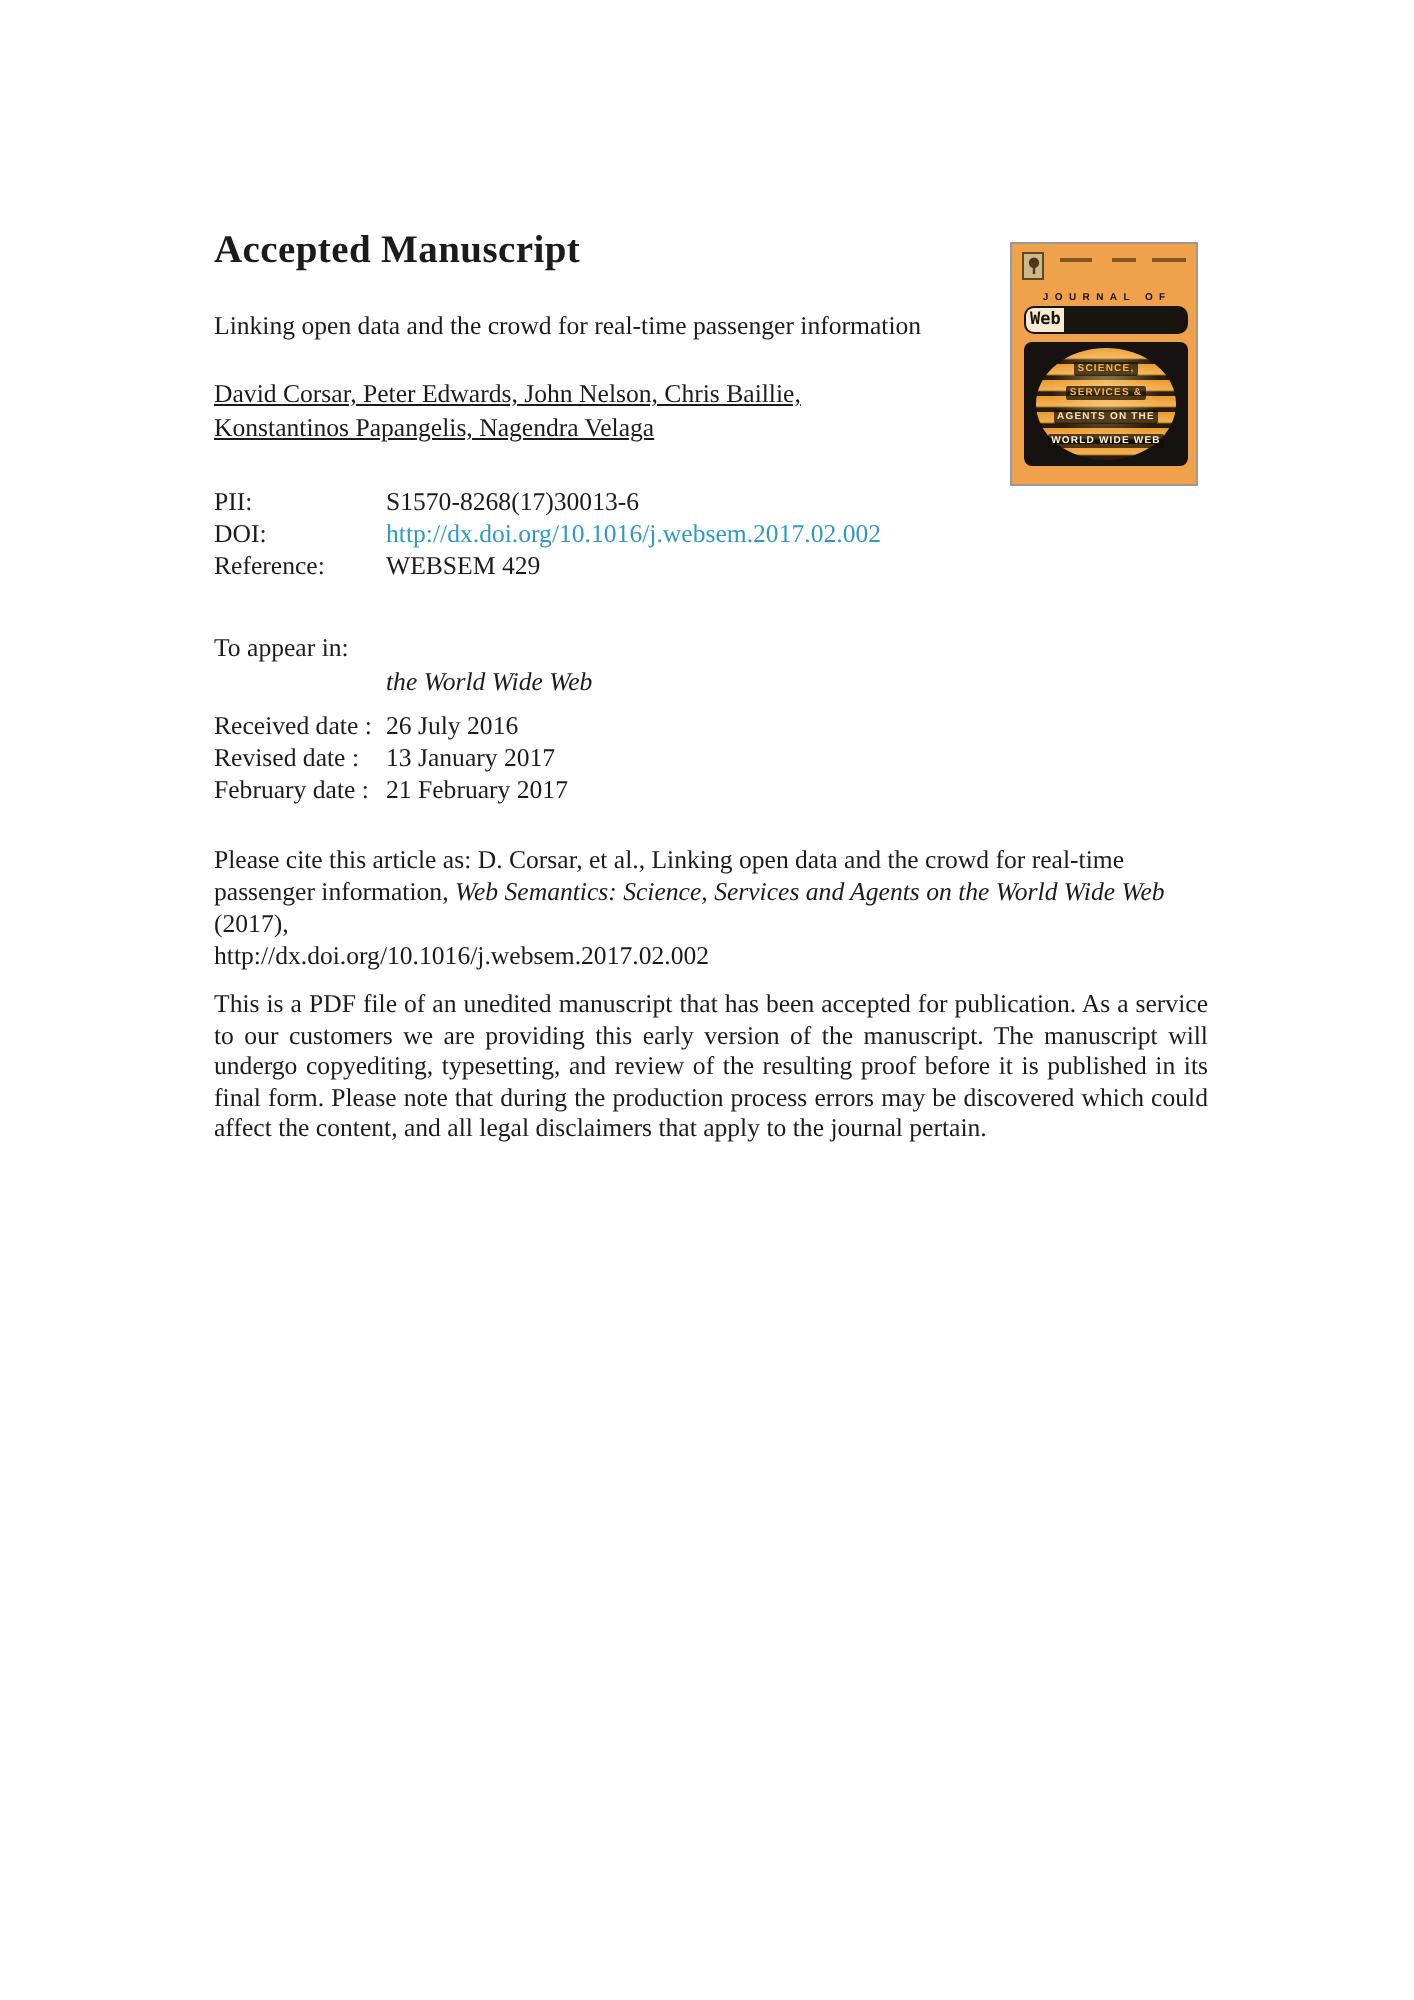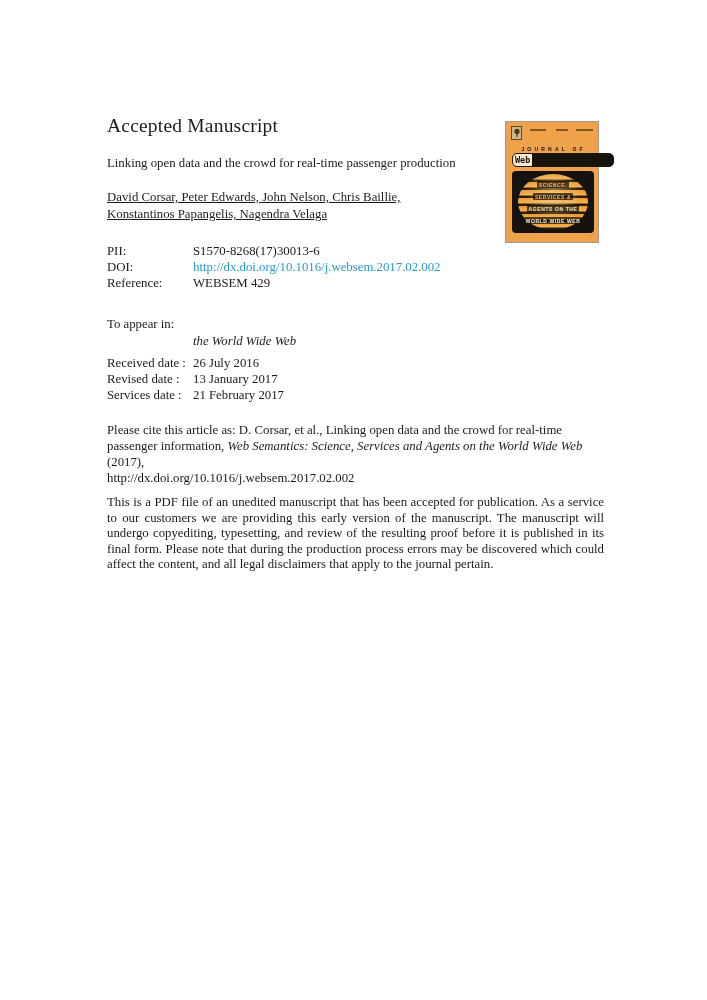--- a/index.html
+++ b/index.html
@@ -8,21 +8,21 @@
     position: relative;
     width: 707px;
     height: 1000px;
     background: #ffffff;
     font-family: "Liberation Serif", "DejaVu Serif", serif;
     color: #1b1b1b;
     overflow: hidden;
   }
   .heading {
     position: absolute; left: 107px; top: 115px;
-    font-size: 19.5px; font-weight: normal; letter-spacing: 0.2px;
+    font-size: 19.5px; font-weight: bold; letter-spacing: 0.2px;
   }
   .title {
     position: absolute; left: 107px; top: 156px;
     font-size: 12.8px;
   }
   .authors {
     position: absolute; left: 107px; top: 189px;
     font-size: 12.8px; line-height: 17px; text-decoration: underline;
   }
   .meta-block { position: absolute; left: 107px; font-size: 12.8px; }
@@ -55,21 +55,21 @@
   .masthead-line { position: absolute; height: 2px; background: rgba(70,45,10,0.65); }
   .m1 { left: 24px; top: 7px; width: 16px; }
   .m2 { left: 50px; top: 7px; width: 12px; }
   .m3 { left: 70px; top: 7px; width: 17px; }
   .journal-of {
     position: absolute; left: 0; top: 24px; width: 100%;
     text-align: center; font-size: 5px; font-weight: bold;
     letter-spacing: 3.2px; color: #17130d; text-indent: 3.2px;
   }
   .ws-logo {
-    position: absolute; left: 6px; top: 31px; width: 102px; height: 14px;
+    position: absolute; left: 6px; top: 31px; width: 82px; height: 14px;
     display: flex; border: 1.5px solid #17130d; border-radius: 5px;
     overflow: hidden; background: #17130d;
     font-family: "DejaVu Sans Mono", "Liberation Mono", monospace;
     font-size: 8.5px; font-weight: bold; line-height: 11px;
   }
   .ws-web {
     background: #f7ead0; color: #17130d; padding: 0 2px;
     display: flex; align-items: center; border-radius: 3px 0 0 3px;
   }
   .ws-sem {
@@ -98,21 +98,21 @@
   .gt3 { top: 34px;  color: #f3e3c2; }
   .gt4 { top: 46px;  color: #faf5e6; }
 </style>
 </head>
 <body>
 
 <div class="page">
 
   <h1 class="heading">Accepted Manuscript</h1>
 
-  <div class="title">Linking open data and the crowd for real-time passenger production</div>
+  <div class="title">Linking open data and the crowd for real-time passenger information</div>
 
   <div class="authors">
     <div>David Corsar, Peter Edwards, John Nelson, Chris Baillie,</div>
     <div>Konstantinos Papangelis, Nagendra Velaga</div>
   </div>
 
   <div class="cover">
     <div class="cover-masthead">
       <div class="elsevier-logo">
         <svg width="8" height="10" viewBox="0 0 8 10">
@@ -166,21 +166,21 @@
   <div class="meta-block" style="top:355px;">
     <div class="meta-row">
       <span>Received date :</span>
       <span>26 July 2016</span>
     </div>
     <div class="meta-row">
       <span>Revised date :</span>
       <span>13 January 2017</span>
     </div>
     <div class="meta-row">
-      <span>Services date :</span>
+      <span>February date :</span>
       <span>21 February 2017</span>
     </div>
   </div>
 
   <div class="para" style="top:422px;">
     <span>Please cite this article as: D. Corsar, et al., Linking open data and the crowd for real-time passenger information, </span><span class="ital">Web Semantics: Science, Services and Agents on the World Wide Web</span><span> (2017),</span>
     <span class="cite-url">http://dx.doi.org/10.1016/j.websem.2017.02.002</span>
   </div>
 
   <div class="para justified" style="top:495px;">This is a PDF file of an unedited manuscript that has been accepted for publication. As a service to our customers we are providing this early version of the manuscript. The manuscript will undergo copyediting, typesetting, and review of the resulting proof before it is published in its final form. Please note that during the production process errors may be discovered which could affect the content, and all legal disclaimers that apply to the journal pertain.</div>

